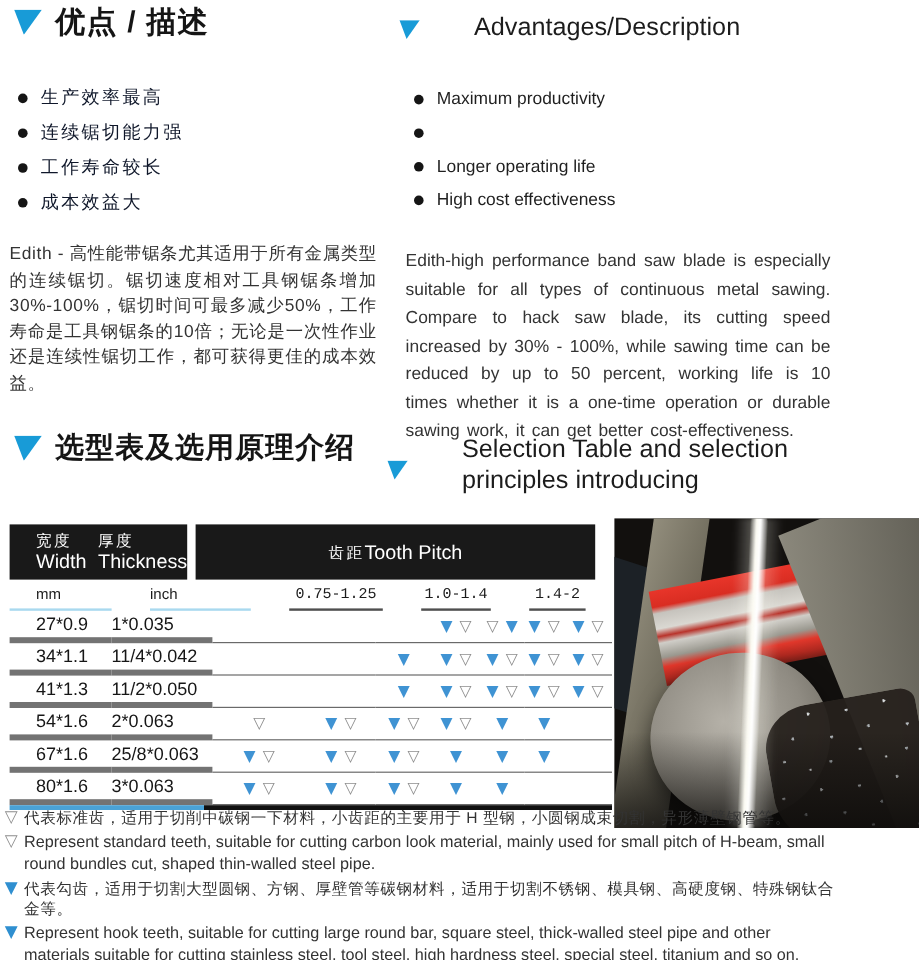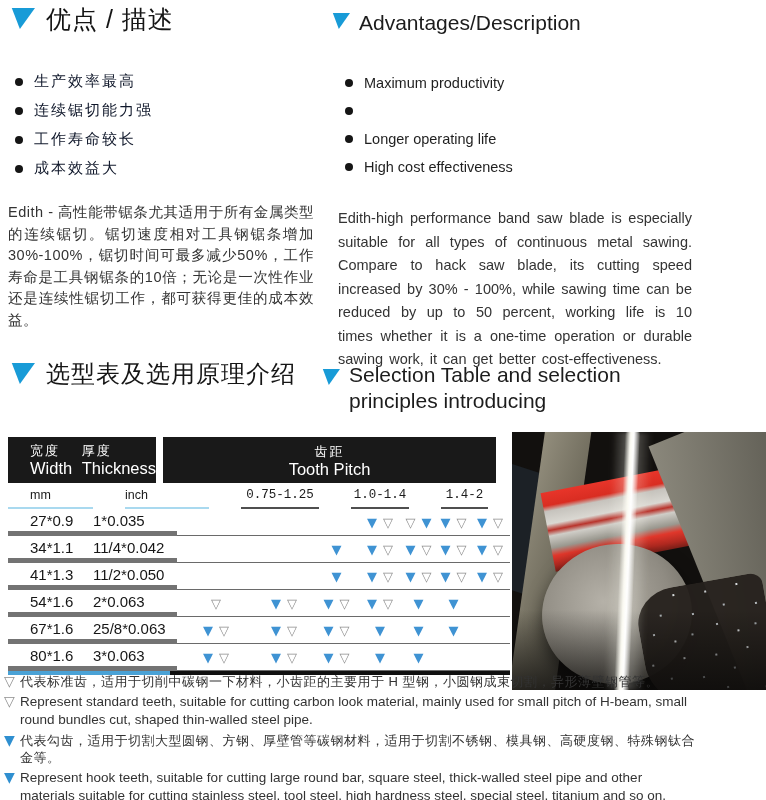--- a/index.html
+++ b/index.html
@@ -6,22 +6,22 @@
   body { background:#e8e8e8; font-family:"Liberation Sans","DejaVu Sans",sans-serif; }
   .page { position:relative; width:766px; height:800px; background:#ffffff; overflow:hidden;
           color:#1d1d1d; font-family:"Liberation Sans","DejaVu Sans",sans-serif; }
 
   
   .flag { display:inline-block; background:#189bd7; clip-path:polygon(14% 0,100% 0,44% 100%); }
   .flag.big   { width:27px; height:21px; margin-right:11px; }
   .flag.small { width:20px; height:16px; margin-right:9px; }
 
   .h-cn { position:absolute; display:flex; align-items:flex-start; }
-  .h-cn .txt { font-size:25px; font-weight:normal; letter-spacing:1px; color:#151515; line-height:1.1; margin-top:-2px;}
-  .h-en { position:absolute; display:flex; align-items:flex-start; }
+  .h-cn .txt { font-size:25px; font-weight:bold; letter-spacing:1px; color:#151515; line-height:1.1; margin-top:-2px;}
+  .h-en { position:absolute; display:flex; align-items:center;gap:36px; }
   .h-en .txt { font-size:21px; color:#1c1c1c; line-height:26px; margin-top:-4px; }
 
   
   .bullets { position:absolute; list-style:none; }
   .bullets li { display:flex; align-items:center; }
   .dot { width:8px; height:8px; border-radius:50%; background:#151515; margin-right:11px; flex:0 0 auto; }
   .bullets-cn li { height:29px; font-size:15px; letter-spacing:2px; color:#0f172a; }
   .bullets-en li { height:28px; font-size:14.5px; color:#1f1f1f; }
 
   
@@ -30,21 +30,21 @@
   .para-en { left:338px; top:207px; width:354px; font-size:14.5px; line-height:23.5px; word-spacing:2px; }
 
   
   .tbl { position:absolute; left:8px; top:437px; width:502px; }
   .thead { display:flex; height:46px; }
   .hbox { background:#191919; color:#fff; }
   .hbox-left { width:148px; margin-right:7px; display:flex; padding:6px 0 0 22px; }
   .hcol1 { width:63px; }
   .hbox .cn { font-size:13px; line-height:16px; letter-spacing:2px; }
   .hbox .en { font-size:16.5px; line-height:19px; }
-  .hbox-right { width:333px; display:flex; flex-direction:column; align-items:center; justify-content:center; padding-top:2px; }
+  .hbox-right { width:333px; display:flex; flex-direction:row; align-items:center; justify-content:center; padding-top:2px; }
   .grid { display:grid; grid-template-columns:85px 84px 78px 58px 47px 40px 37px 33px 40px; align-items:center; }
   .subhead { height:26px; font-size:12.5px; color:#1b1b1b;gap:32px; }
   .subhead .c1 { padding-left:22px; }
   .subhead .pc { text-align:center; }
   .subhead .left-cell  { align-self:stretch; display:flex; align-items:center; border-bottom:2px solid #a9d9ef; }
   .subhead .pitch-cell { align-self:stretch; display:flex; align-items:center; justify-content:center; border-bottom:2px solid #4f4f4f;font-family:Liberation Mono, monospace; }
   .trow { height:27px; font-size:15px; color:#161616; }
   .trow .left-cell  { align-self:stretch; display:flex; align-items:center; border-bottom:5px solid #737373; }
   .trow .c1 { padding-left:22px; }
   .trow .pitch-cell { align-self:stretch; display:flex; align-items:center; justify-content:center; gap:6px; border-bottom:1px solid #6a6a6a; }

